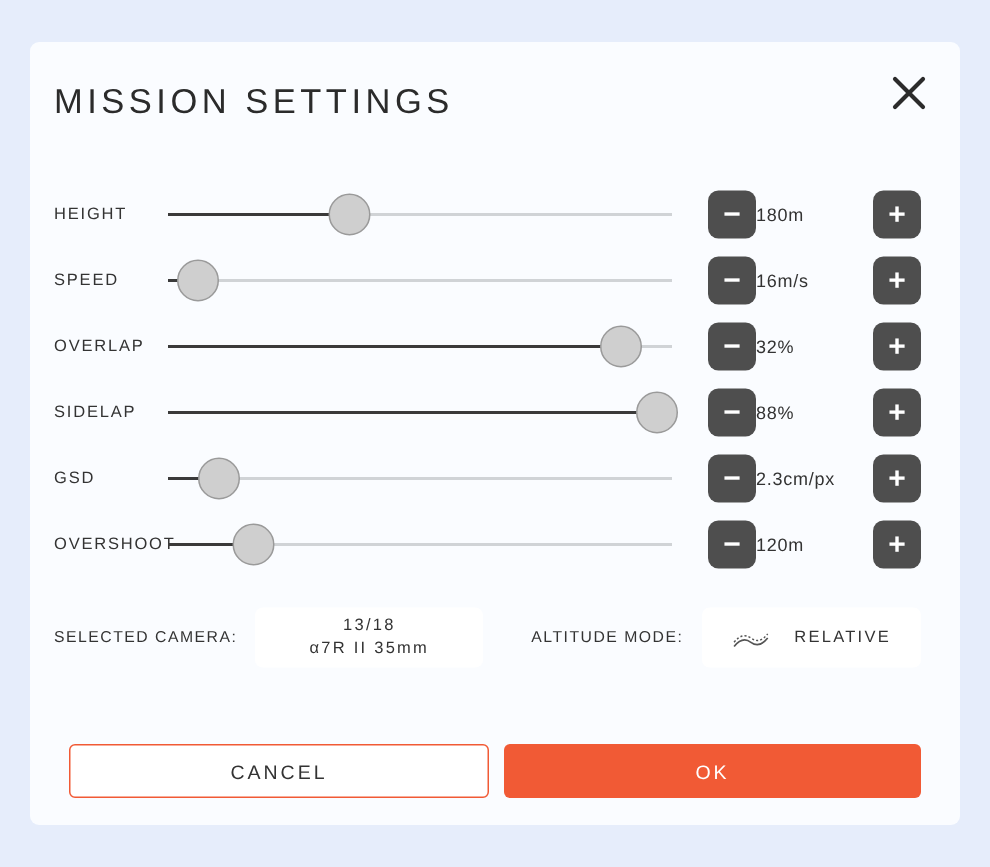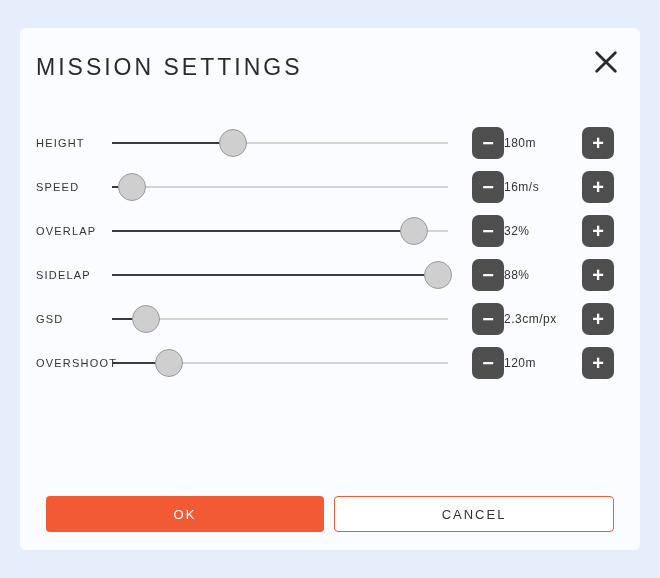--- a/index.html
+++ b/index.html
@@ -261,19 +261,36 @@
       <div class="stepper">
         <button class="step-btn">−</button>
         <div class="step-val">120m</div>
         <button class="step-btn">+</button>
       </div>
     </div>
 
   </div>
 
 
+  <div class="info-row">
+    <div class="info-label">SELECTED CAMERA:</div>
+    <div class="camera-box">
+      <div>13/18</div>
+      <div>α7R II 35mm</div>
+    </div>
+    <div class="altmode-label info-label">ALTITUDE MODE:</div>
+    <div class="altmode-box">
+      <span class="altmode-icon">
+        <svg viewBox="0 0 40 24">
+          <path d="M2 18 Q10 8 18 14 Q26 20 34 10" stroke="#555" stroke-width="1.4" fill="none" stroke-dasharray="2 2"></path>
+          <path d="M2 22 Q10 12 18 18 Q26 24 34 14" stroke="#555" stroke-width="1.6" fill="none"></path>
+        </svg>
+      </span>
+      <span>RELATIVE</span>
+    </div>
+  </div>
 
   <div class="btn-row">
+    <button class="btn btn-cancel">CANCEL</button>
     <button class="btn btn-ok">OK</button>
-    <button class="btn btn-cancel">CANCEL</button>
   </div>
 
 </div>
 
 </body></html>

